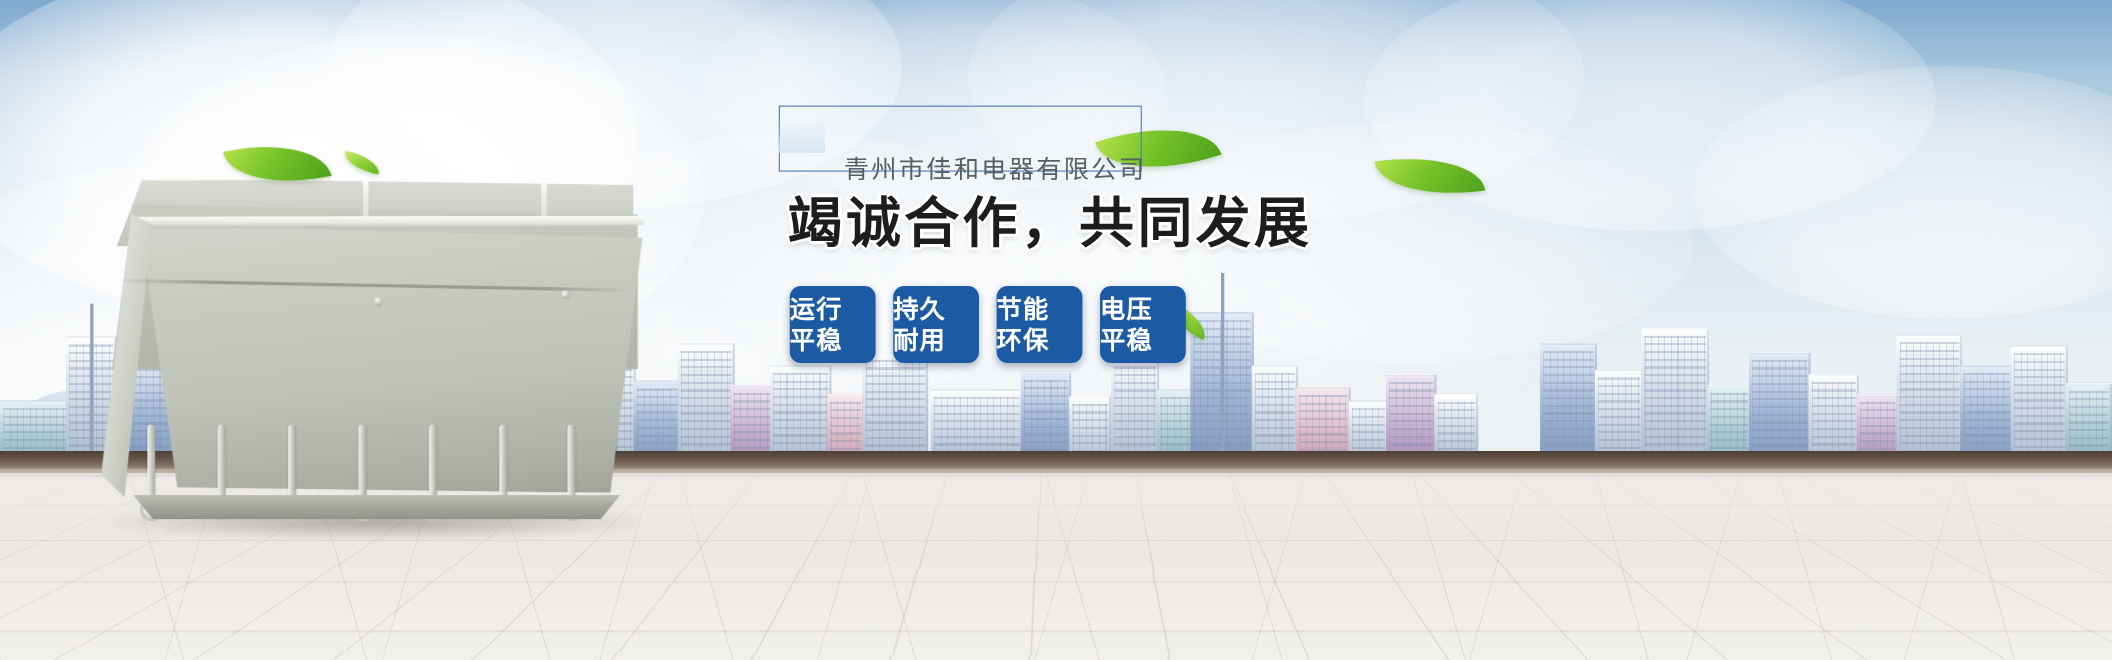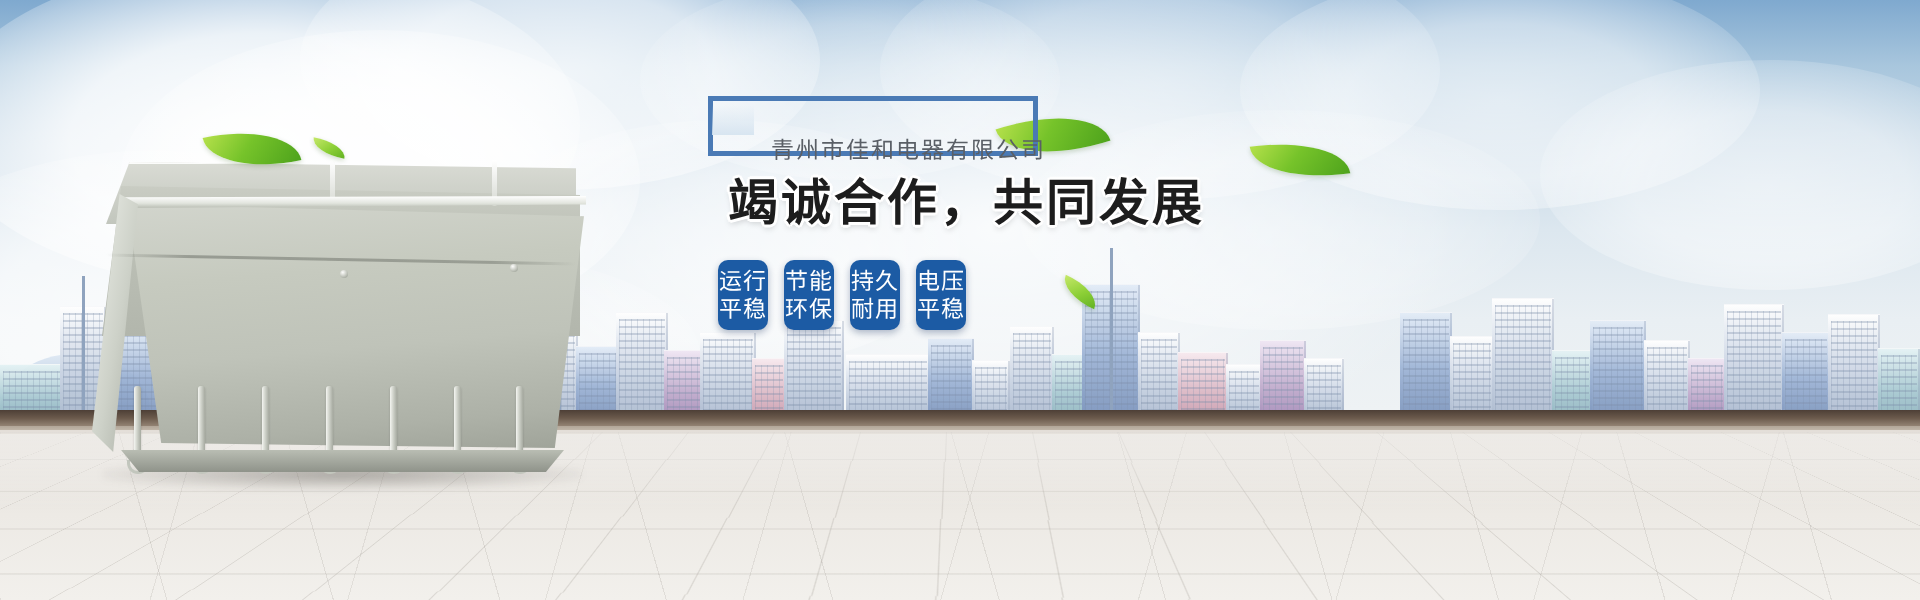--- a/index.html
+++ b/index.html
@@ -190,21 +190,21 @@
     box-shadow:0 2px 5px rgba(40,90,10,.22);
   }
   .leaf.small .blade{ background:linear-gradient(135deg,#c6e86a 0%,#8ccf36 55%,#63b223 100%); }
 
   
   .copy { position:absolute; left:700px; top:96px; width:620px; }
 
   .company-frame{
     position:relative;
     width:330px; height:60px;
-    border:5px solid #14b8a6;
+    border:1px solid #14b8a6;
     margin-left:8px;
     font-family:Liberation Mono, monospace;
   }
   .company-frame .mask-left{
     position:absolute; left:-1px; bottom:16px; width:42px; height:30px;
     background:linear-gradient(180deg,rgba(214,228,240,.0),rgba(214,228,240,.95));
   }
   .company-name{
     position:absolute; left:52px; bottom:-14px;
     font-size:23px; letter-spacing:2px;
@@ -222,42 +222,42 @@
     color:#6e1218;
     background:linear-gradient(180deg,#8e2a26 0%,#7a1a1c 35%,#5d0f13 100%);
     -webkit-background-clip:text; background-clip:text;
     -webkit-text-fill-color:transparent;
     text-shadow:none;
     filter:drop-shadow(0 0 3px #ffffff) drop-shadow(0 0 6px rgba(255,255,255,.95)) drop-shadow(2px 4px 5px rgba(60,20,20,.35));
     white-space:nowrap;
   }
 
   .title-sub{
-    margin-top:6px; margin-left:28px;
+    margin-top:6px; margin-left:16px;
     font-size:50px; font-weight:bold;
     letter-spacing:3px;
     color:#1d1d1d;
     white-space:nowrap;
     text-shadow:
       -2px -2px 0 #fff, 2px -2px 0 #fff, -2px 2px 0 #fff, 2px 2px 0 #fff,
       -3px 0 0 #fff, 3px 0 0 #fff, 0 -3px 0 #fff, 0 3px 0 #fff,
       0 4px 6px rgba(0,0,0,.18);
   }
 
   .badges{
     display:flex; gap:16px;
     margin-top:26px; margin-left:18px;
   }
   .badge{
-    width:50px; height:70px;
+    width:78px; height:70px;
     border-radius:10px;
     display:flex; flex-direction:column;
-    align-items:center; justify-content:center;
+    align-items:flex-start; justify-content:center;
     color:#ffffff;
-    font-size:23px; font-weight:400;
+    font-size:23px; font-weight:700;
     line-height:1.22;
     letter-spacing:1px;
     box-shadow:0 3px 7px rgba(20,45,90,.32);
   }
   .badge span{ display:block; }
 </style>
 </head>
 <body>
 
 <div class="banner">
@@ -394,26 +394,26 @@
 
 
     <div class="title-sub">竭诚合作，共同发展</div>
 
     <div class="badges">
       <div class="badge" style="background: rgb(28, 91, 164);">
         <span>运行</span>
         <span>平稳</span>
       </div>
       <div class="badge" style="background: rgb(28, 91, 164);">
+        <span>持久</span>
+        <span>耐用</span>
+      </div>
+      <div class="badge" style="background: rgb(28, 91, 164);">
         <span>节能</span>
         <span>环保</span>
-      </div>
-      <div class="badge" style="background: rgb(28, 91, 164);">
-        <span>持久</span>
-        <span>耐用</span>
       </div>
       <div class="badge" style="background: rgb(28, 91, 164);">
         <span>电压</span>
         <span>平稳</span>
       </div>
     </div>
 
   </div>
 </div>
 

